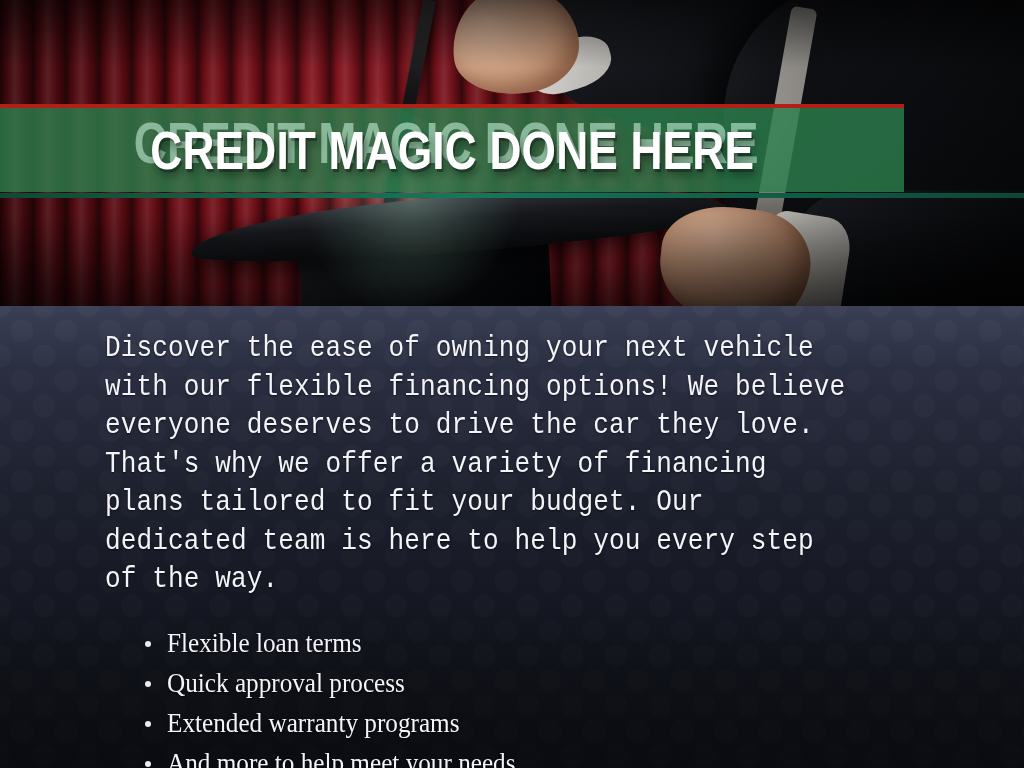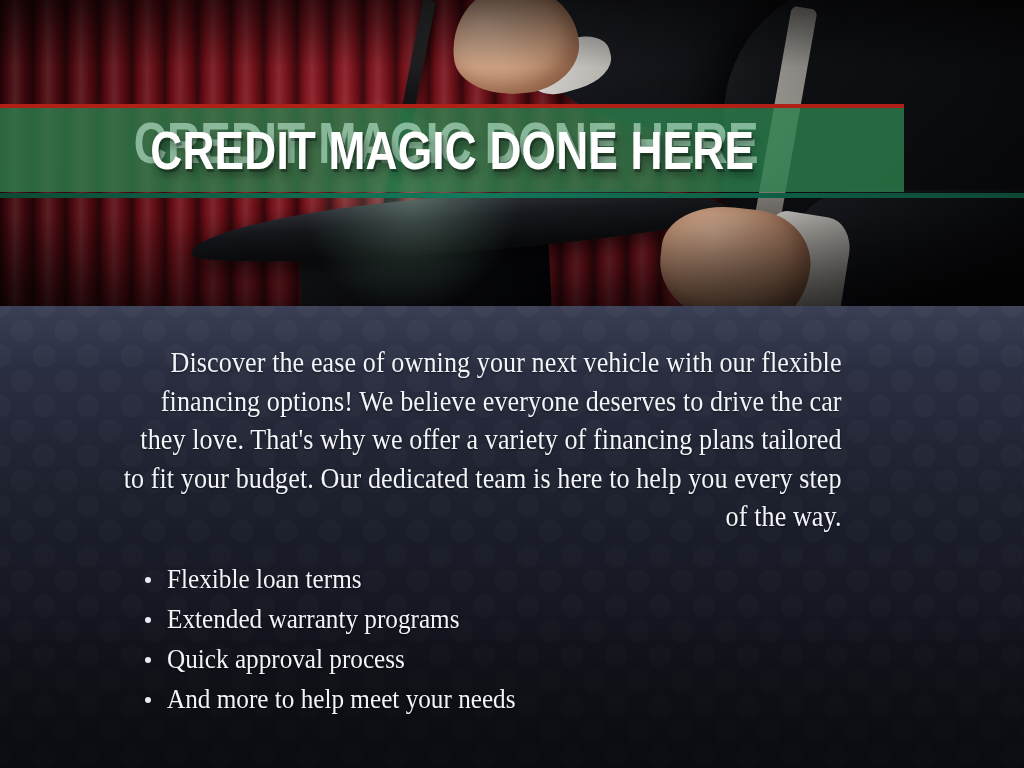--- a/index.html
+++ b/index.html
@@ -282,28 +282,27 @@
     pointer-events: none;
   }
 
   .content {
     position: absolute;
     left: 105px;
     top: 24px;
     width: 830px;
   }
   .lead {
-    margin: 13px;
+    margin: 0;
     color: #f2f4f8;
-    font-family: Liberation Serif, serif;
+    font-family: Liberation Mono, monospace;
     font-size: 29px;
     line-height: 1.33;
     letter-spacing: 0.1px;
     text-shadow: 0 1px 2px rgba(0,0,0,0.55);
-    text-align: right;
   }
   .lead span {
     display: inline-block;
     transform: scaleX(0.9);
     transform-origin: left center;
   }
 
   .bullets {
     margin: 26px 0 0 0;
     padding: 0;
@@ -371,25 +370,25 @@
     <div class="content">
       <p class="lead"><span>Discover the ease of owning your next vehicle with our flexible financing options! We believe everyone deserves to drive the car they love. That's why we offer a variety of financing plans tailored to fit your budget. Our dedicated team is here to help you every step of the way.</span></p>
 
       <ul class="bullets">
         <li>
           <span class="bullet-dot"></span>
           <span class="bullet-text">Flexible loan terms</span>
         </li>
         <li>
           <span class="bullet-dot"></span>
-          <span class="bullet-text">Extended warranty programs</span>
+          <span class="bullet-text">Quick approval process</span>
         </li>
         <li>
           <span class="bullet-dot"></span>
-          <span class="bullet-text">Quick approval process</span>
+          <span class="bullet-text">Extended warranty programs</span>
         </li>
         <li>
           <span class="bullet-dot"></span>
           <span class="bullet-text">And more to help meet your needs</span>
         </li>
       </ul>
     </div>
 
   </div>
 

